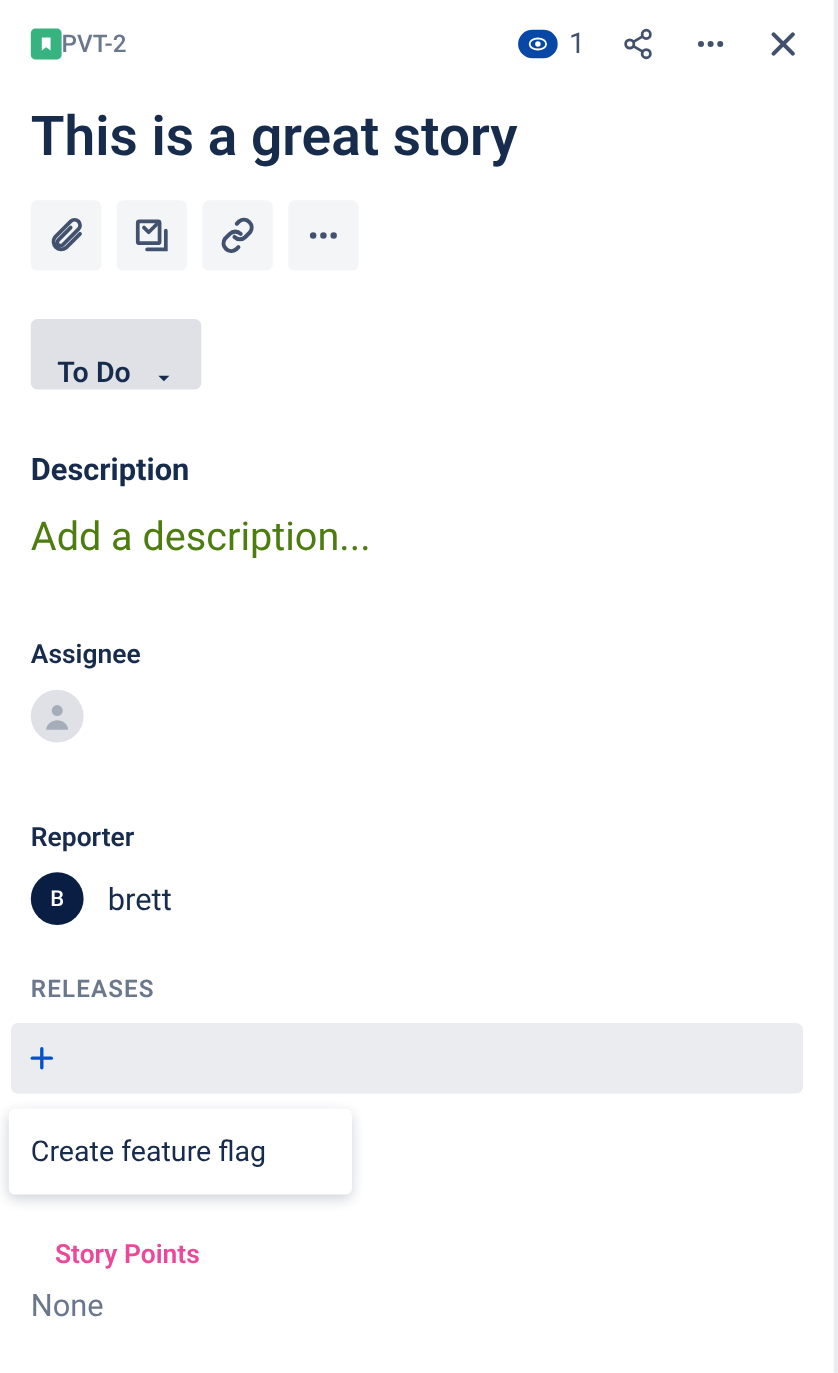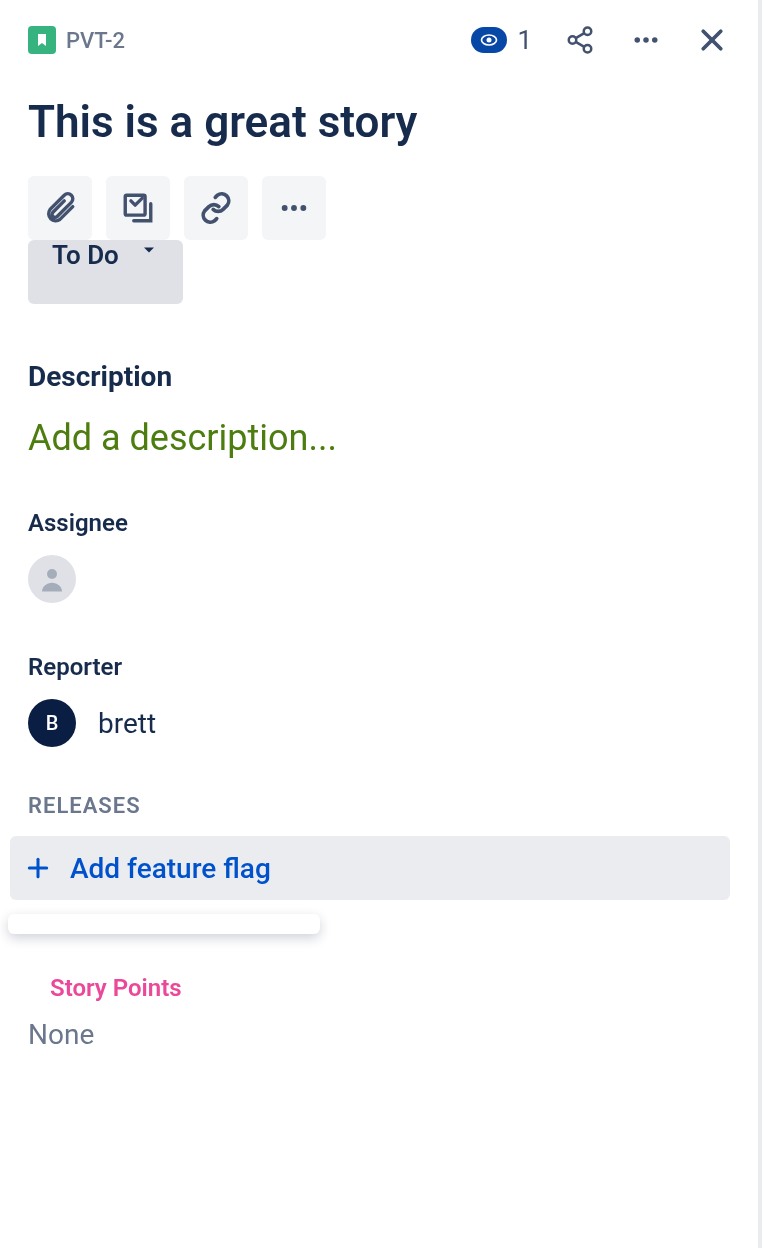--- a/index.html
+++ b/index.html
@@ -13,21 +13,21 @@
     border-right: 4px solid #ebecf0;
     position: relative;
     padding: 20px 28px 0 28px;
   }
   .top-row {
     display: flex;
     align-items: center;
     justify-content: space-between;
     height: 40px;
   }
-  .top-left { display: flex; align-items: center; gap: 10px; }
+  .top-left { display: flex; align-items: center; gap: 0; }
   .story-icon {
     width: 28px; height: 28px;
     background: #36B37E;
     border-radius: 4px;
     display: flex; align-items: center; justify-content: center;
   }
   .story-icon svg { width: 16px; height: 16px; }
   .issue-key {
     color: #6B778C;
     font-size: 22px;
@@ -45,64 +45,65 @@
   .watch-count { color: #42526e; font-size: 26px; }
   .icon-btn {
     width: 36px; height: 36px;
     display: flex; align-items: center; justify-content: center;
     color: #42526e;
     cursor: pointer;
   }
   .icon-btn svg { width: 30px; height: 30px; }
 
   .title {
-    font-size: 44px;
+    font-size: 50px;
     font-weight: 600;
     color: #172B4D;
     margin: 36px 0 28px 0;
   }
 
   .action-row { display: flex; gap: 14px; }
   .action-btn {
     width: 64px; height: 64px;
     background: #F4F5F7;
     border-radius: 6px;
     display: flex; align-items: center; justify-content: center;
     color: #42526e;
     cursor: pointer;
   }
   .action-btn svg { width: 34px; height: 34px; }
   .dots-action svg { width: 32px; }
 
   .status-btn {
+    margin-top: 44px;
     height: 64px;
     background: #DFE1E6;
     border-radius: 6px;
-    display: inline-flex; align-items: flex-start; gap: 20px;
+    display: inline-flex; align-items: flex-end; gap: 20px;
     padding: 0 24px;
     color: #172B4D;
     font-size: 26px;
     font-weight: 600;
     cursor: pointer;
   }
   .status-btn svg { width: 20px; height: 20px; }
 
   .section-heading {
     font-size: 28px; font-weight: 700; color: #172B4D;
     margin-top: 56px;
   }
   .desc-placeholder {
     margin-top: 24px;
     color: #4d7c0f;
     font-size: 36px;
   }
 
   .field-label {
     font-size: 24px; font-weight: 600; color: #172B4D;
-    margin-top: 50px;
+    margin-top: 72px;
   }
   .field-value-row {
     display: flex; align-items: center; gap: 22px;
     margin-top: 18px;
     font-size: 28px;
     color: #172B4D;
   }
   .avatar-unassigned {
     width: 48px; height: 48px; border-radius: 50%;
     background: #DFE1E6;
@@ -282,24 +283,24 @@
 
 
 <div class="releases-heading">RELEASES</div>
 <div class="feature-flag-btn">
   <span class="plus">
     <svg viewBox="0 0 24 24" fill="none" stroke="currentColor" stroke-width="2.8" stroke-linecap="round">
         <line x1="12" y1="4" x2="12" y2="20"></line>
         <line x1="4" y1="12" x2="20" y2="12"></line>
       </svg>
   </span>
-  <span>Add feature flag</span>
 </div>
 
 <div class="dropdown-menu">
+  <div class="menu-item">Create feature flag</div>
 </div>
 
 
 <div class="story-points-label">Story Points</div>
 <div class="story-points-value">None</div>
 
 
 
 
 </body></html>

